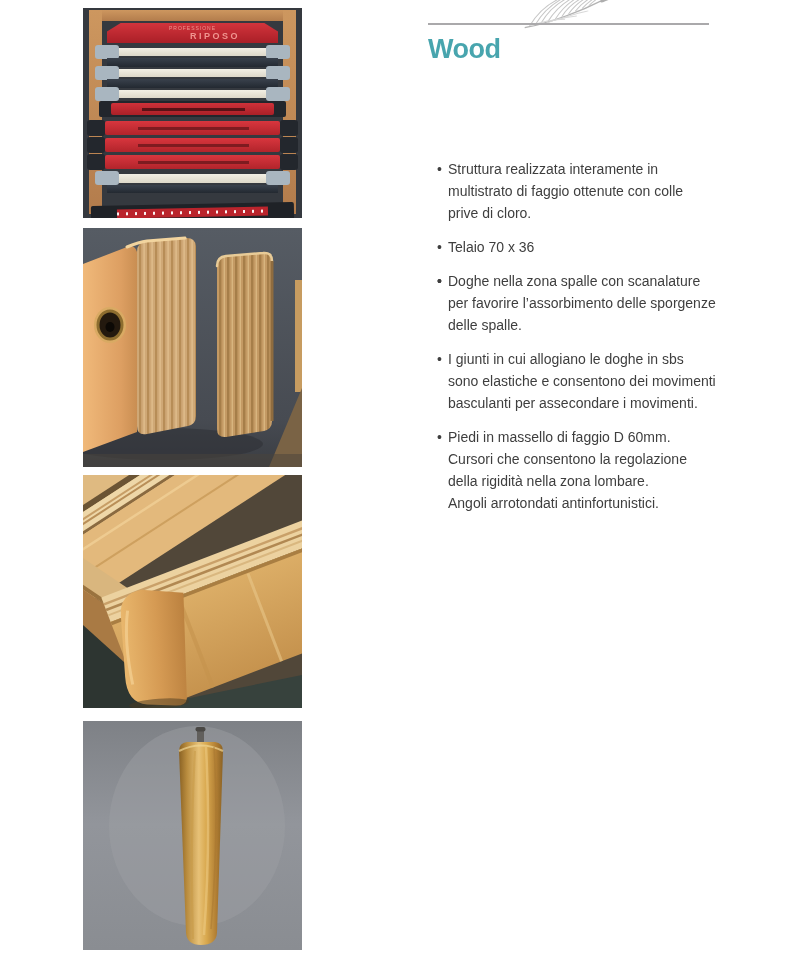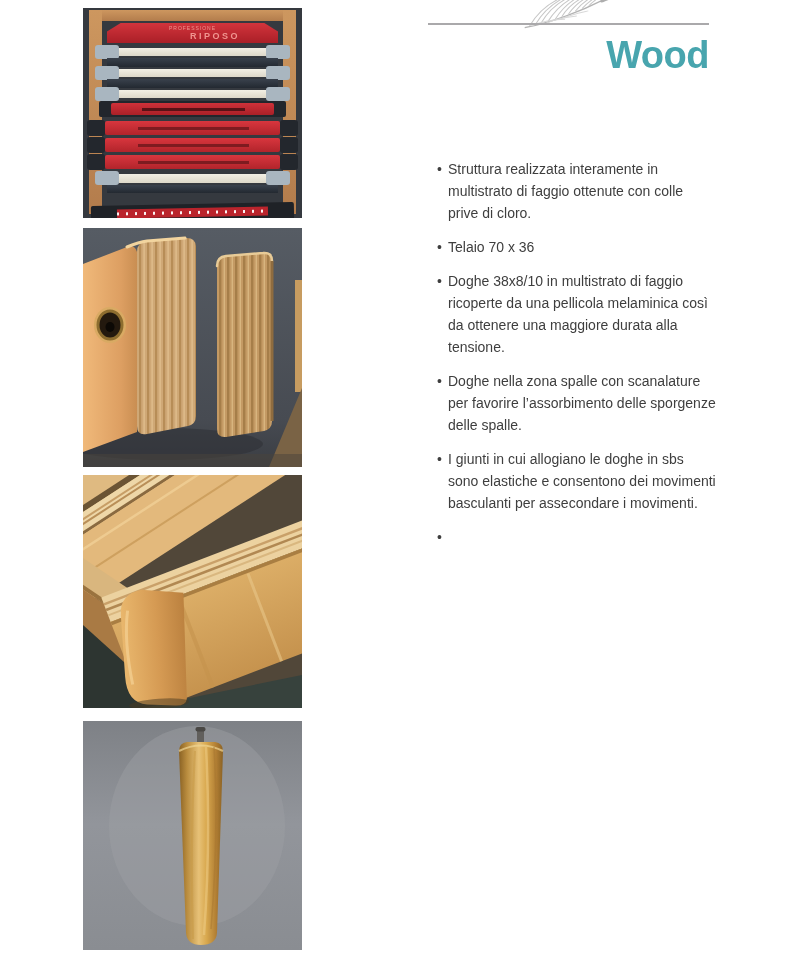--- a/index.html
+++ b/index.html
@@ -43,22 +43,22 @@
   .header-slat .b2{display:block;font-size:9px;font-weight:bold;letter-spacing:2.5px;margin-top:1px;margin-left:45px;}
   .bottombar{position:absolute;left:8px;right:8px;top:196px;height:17px;background:#1f2227;
       transform:rotate(-1.2deg);border-radius:2px;}
   .bottombar .strip{position:absolute;left:26px;right:26px;top:4px;height:9px;background:#ba242c;
       background-image:repeating-linear-gradient(90deg,rgba(255,255,255,.95) 0 2px,rgba(255,255,255,0) 2px 9px);
       background-size:100% 3px;background-position:0 3px;background-repeat:no-repeat;}
 
   
   .feather-wrap{position:absolute;left:520px;top:-9px;width:96px;height:36px;transform:rotate(-6deg);}
   .divider{position:absolute;left:428px;top:23px;width:281px;height:2px;background:#aaa9ab;}
-  .title{position:absolute;left:428px;top:34px;width:281px;text-align:right;
-      font-size:38px;font-weight:bold;color:#48a5ae;letter-spacing:-.5px;}
+  .title{position:absolute;left:428px;top:34px;width:281px;text-align:left;
+      font-size:27px;font-weight:bold;color:#48a5ae;letter-spacing:-.5px;}
   .features{position:absolute;left:437px;top:158px;width:310px;color:#3e3e3e;
       font-size:14px;line-height:22px;}
   .feat{position:relative;padding-left:11px;margin-bottom:12px;}
   .feat .dot{position:absolute;left:0;top:0;}
   .feat .ftext{white-space:pre-line;}
 </style>
 </head>
 <body>
 
 <div class="page">
@@ -259,35 +259,35 @@
       <span class="ftext">Struttura realizzata interamente in
 multistrato di faggio ottenute con colle
 prive di cloro.</span>
     </div>
     <div class="feat">
       <span class="dot">•</span>
       <span class="ftext">Telaio 70 x 36</span>
     </div>
     <div class="feat">
       <span class="dot">•</span>
-      <span class="ftext">Doghe 38x8/10 in multistrato di faggio
-ricoperte da una pellicola melaminica così
-da ottenere una maggiore durata alla
-tensione.</span>
     </div>
     <div class="feat">
       <span class="dot">•</span>
       <span class="ftext">Doghe nella zona spalle con scanalature
 per favorire l’assorbimento delle sporgenze
 delle spalle.</span>
     </div>
     <div class="feat">
       <span class="dot">•</span>
       <span class="ftext">I giunti in cui allogiano le doghe in sbs
 sono elastiche e consentono dei movimenti
 basculanti per assecondare i movimenti.</span>
     </div>
     <div class="feat">
       <span class="dot">•</span>
+      <span class="ftext">Piedi in massello di faggio D 60mm.
+Cursori che consentono la regolazione
+della rigidità nella zona lombare.
+Angoli arrotondati antinfortunistici.</span>
     </div>
   </div>
 
 </div>
 
 </body></html>

